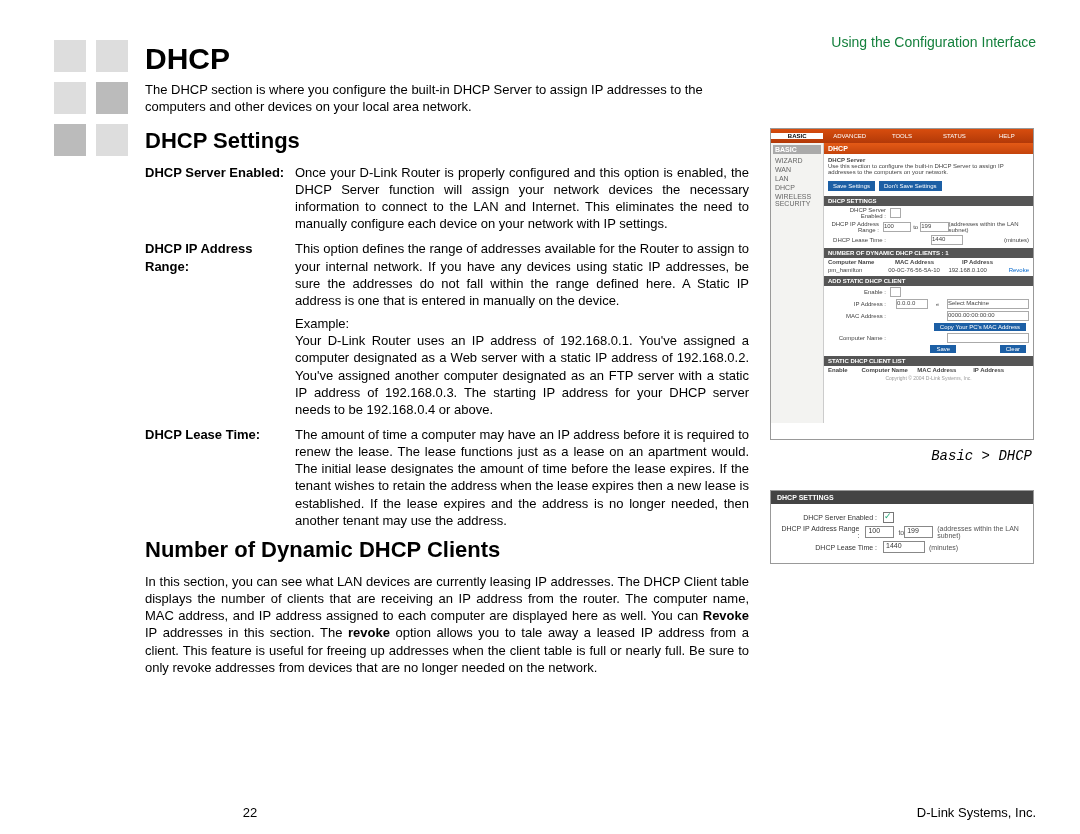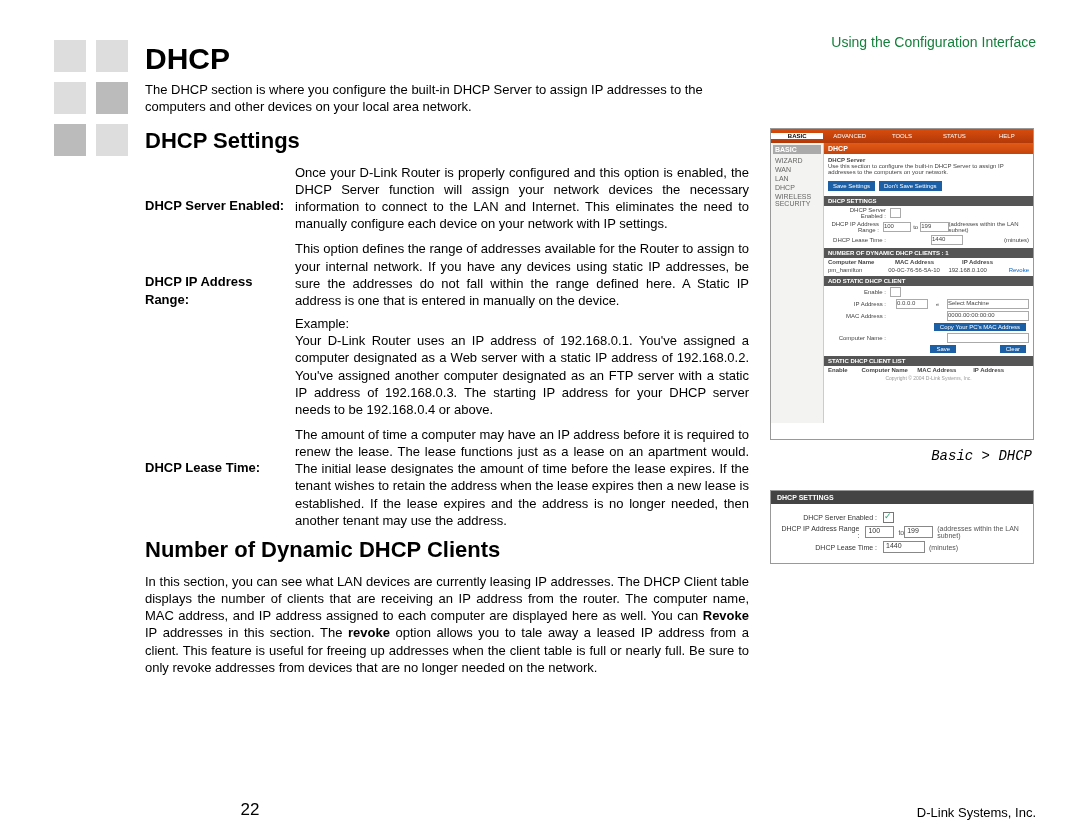--- a/index.html
+++ b/index.html
@@ -72,21 +72,20 @@
   }
   .def-label {
     width: 140px;
     flex-shrink: 0;
     font-family: "Arial Narrow", Arial, sans-serif;
     font-stretch: condensed;
     font-weight: bold;
     text-align: left;
     padding-right: 10px;
     font-size: 13px;
-    margin-top: 33px;
   }
   .def-body {
     flex: 1;
     text-align: justify;
   }
   .def-body .note {
     font-style: italic;
     margin-top: 6px;
   }
   .def-body .subp {
@@ -97,21 +96,21 @@
     line-height: 1.32;
     text-align: justify;
     margin-top: 4px;
   }
   .footer-page {
     position: absolute;
     left: 0;
     bottom: 14px;
     width: 500px;
     text-align: center;
-    font-size: 17px;
+    font-size: 13px;
   }
   .footer-right {
     position: absolute;
     right: 44px;
     bottom: 14px;
     font-size: 13px;
   }
 
   
   .fig1 {

